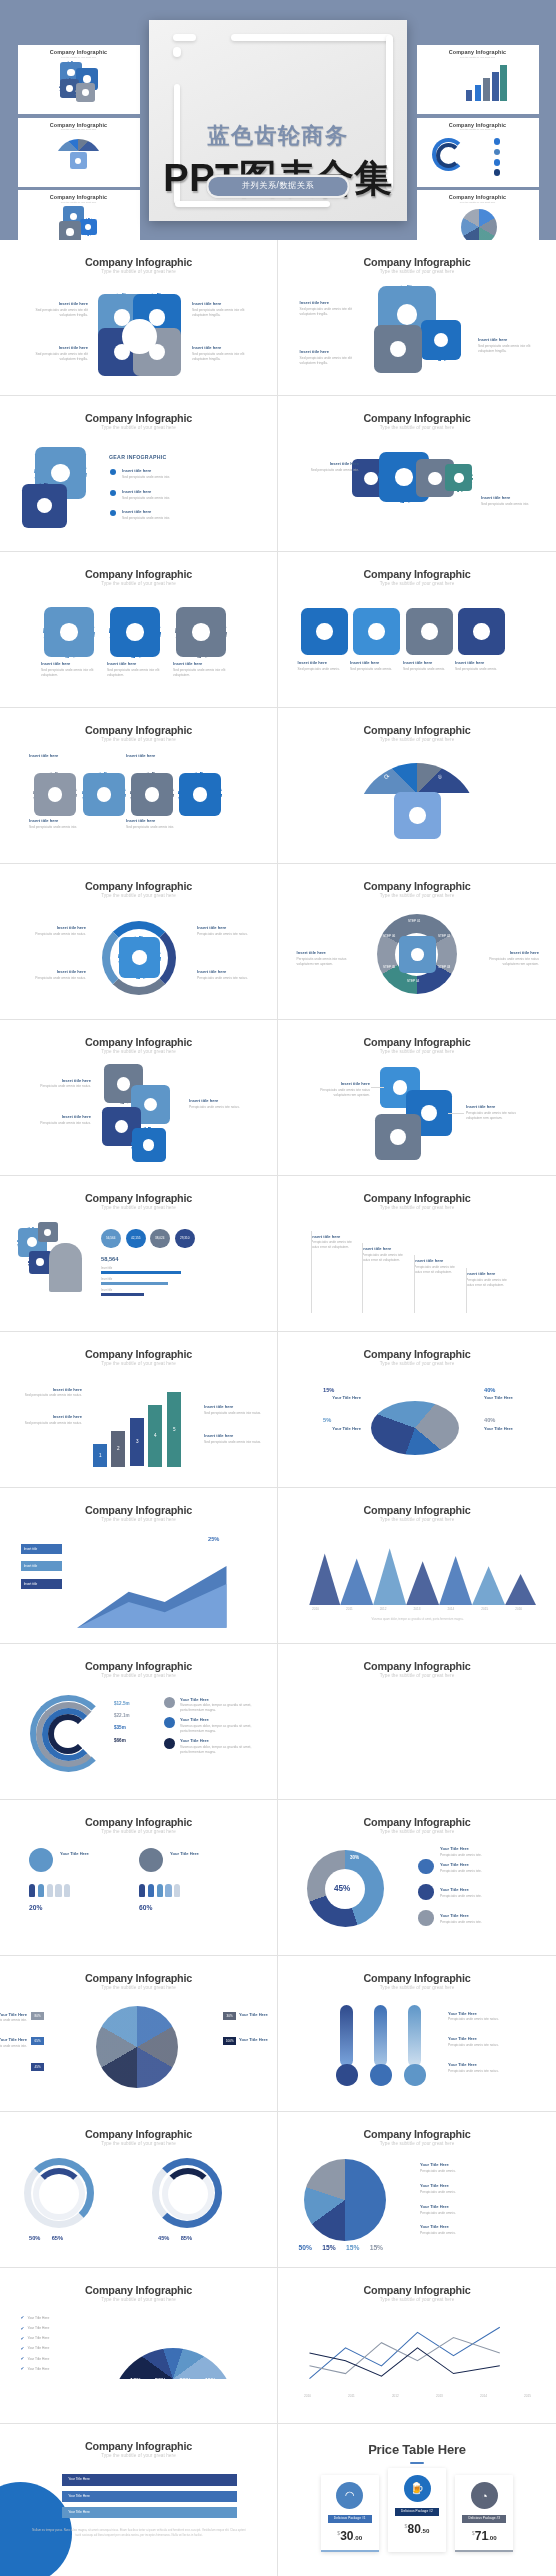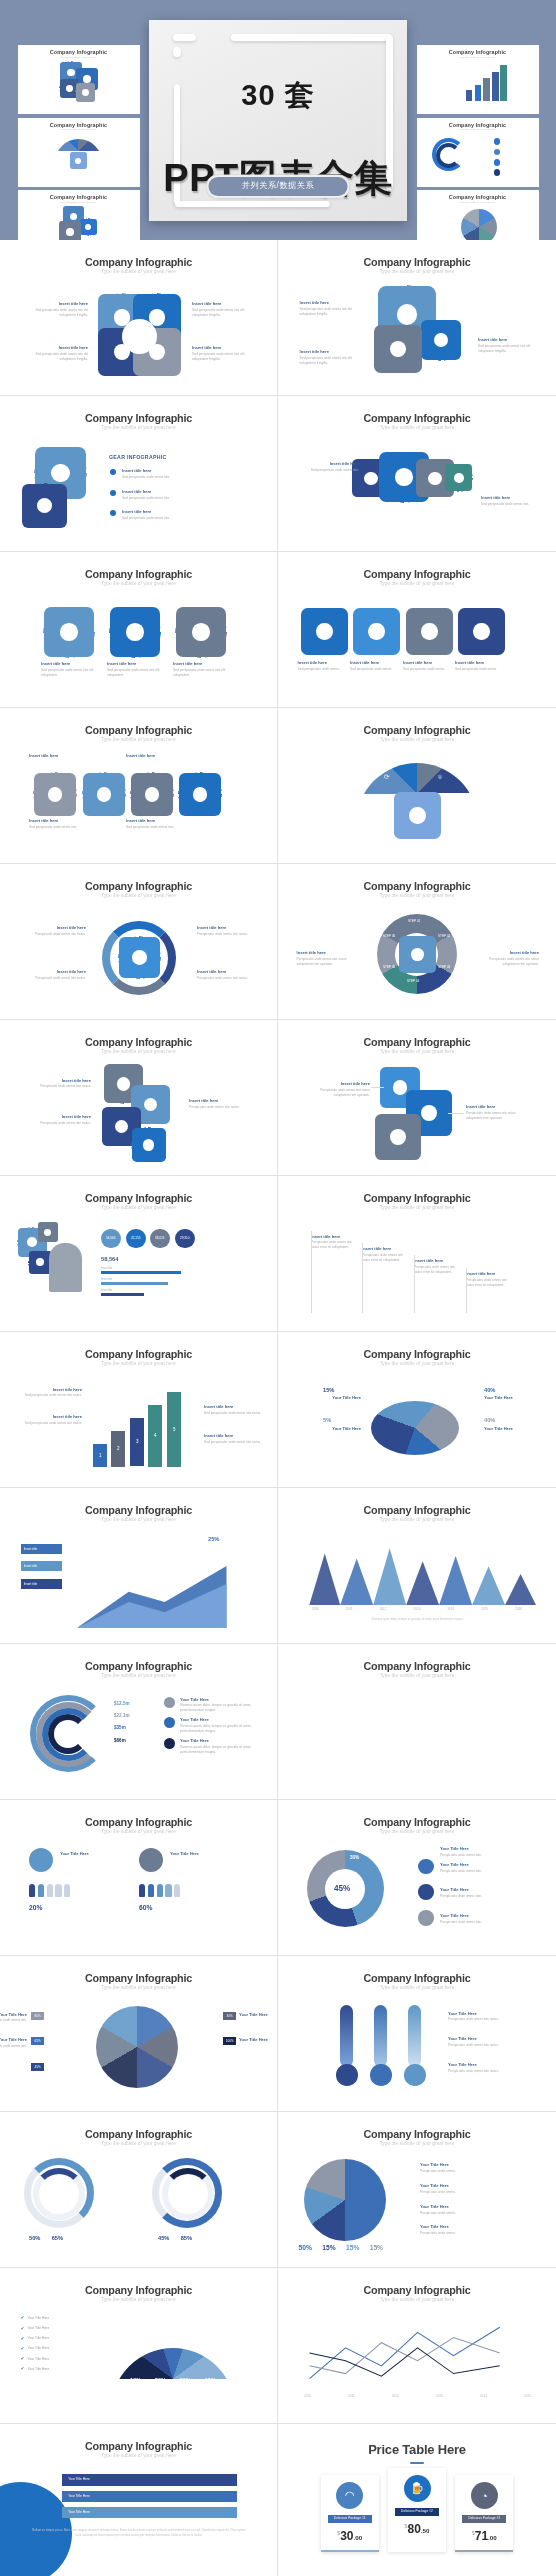--- a/index.html
+++ b/index.html
@@ -280,21 +280,21 @@
   </div>
 
   <div class="hero-card">
     <span class="frame-bar frame-top"></span>
     <span class="frame-bar frame-right"></span>
     <span class="frame-bar frame-left"></span>
     <span class="frame-bar frame-bottom"></span>
     <span class="frame-bar dot-a"></span>
     <span class="frame-bar dot-b"></span>
 
-    <div class="hero-num">30 套</div>
+    <div class="hero-blue">蓝色齿轮商务</div>
     <div class="hero-main">PPT图表合集</div>
     <div class="hero-pill">并列关系/数据关系</div>
   </div>
 
   <div class="hero-side right">
     <div class="mini-slide">
       <div class="mini-title">Company Infographic</div>
       <div class="mini-sub">Type the subtitle of your great here</div>
       <div class="mini-body">
         <div class="bar3d" style="left:49px;top:32px;width:6.7px;height:11.3px;background:#3d5e9e;"></div>

